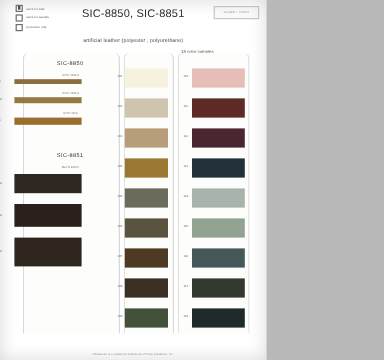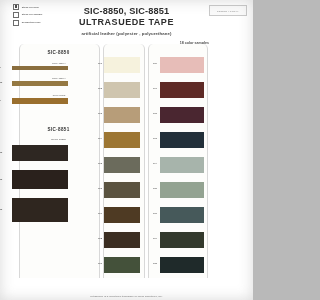--- a/index.html
+++ b/index.html
@@ -1,23 +1,22 @@
 <!DOCTYPE html>
 <html><head>
 <meta charset="utf-8">
 <style>
   html,body{margin:0;padding:0;background:#b9b9b9;}
   body{font-family:"Liberation Sans", sans-serif;}
 
   .page{
     position:relative;
-    width:253px;height:300px;
+    width:222px;height:300px;
     background:#ffffff;
     overflow:hidden;
-    font-weight:bold;
   }
   
   .page:after{
     content:"";position:absolute;inset:0;pointer-events:none;
     box-shadow:inset 0 0 14px rgba(120,120,120,.28);
   }
 
   
   .checkbox-block{
     position:absolute;left:13px;top:4px;width:48px;
@@ -122,21 +121,20 @@
       <span class="cb-box"></span>
       <span class="cb-label">stock for sample</span>
     </div>
     <div class="cb-row">
       <span class="cb-box"></span>
       <span class="cb-label">promotion only</span>
     </div>
   </div>
 
   <div class="title1">SIC-8850, SIC-8851</div>
-  <div class="title2">ULTRASUEDE TAPE</div>
   <div class="subtitle">artificial leather (polyester , polyurethane)</div>
   <div class="samplecount">18 color samples</div>
 
   <div class="stamp">
     <span>SEIREN / TORAY</span>
   </div>
 
   <div class="cards">
 
     <div class="card c1"></div>

